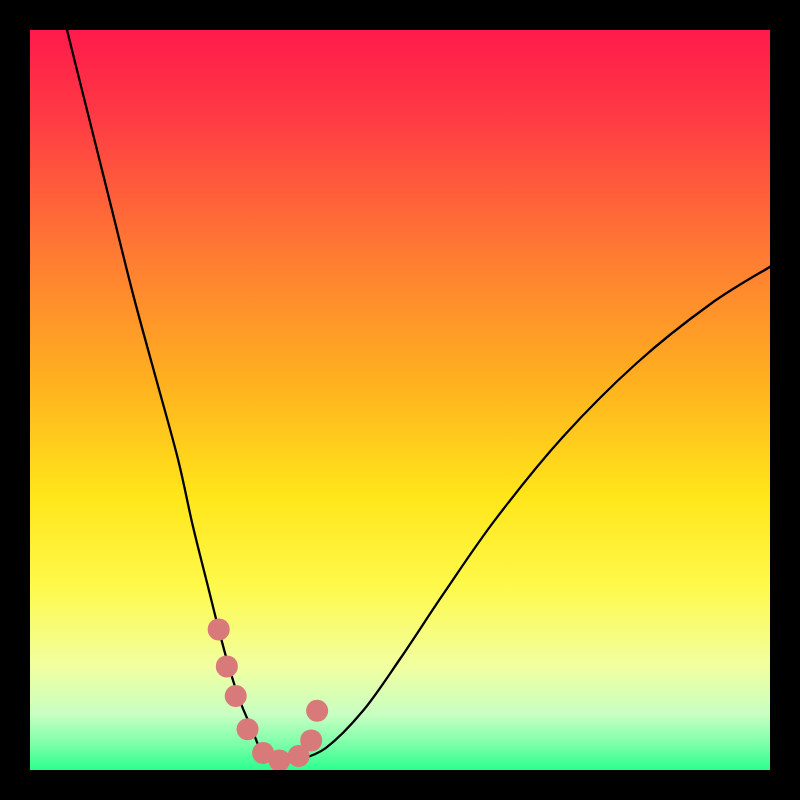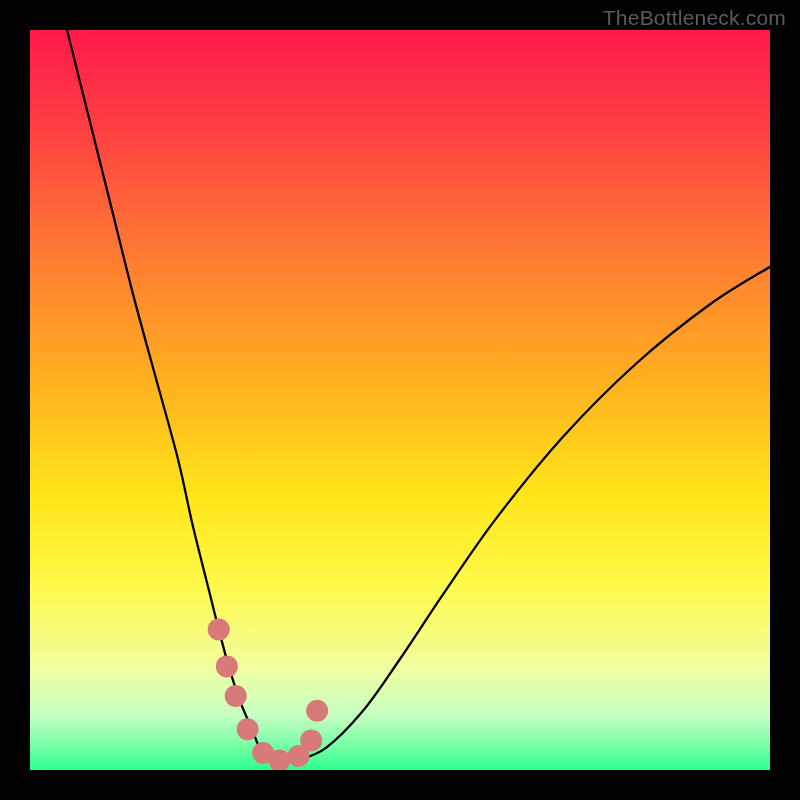--- a/index.html
+++ b/index.html
@@ -81,14 +81,13 @@
           <circle cx="205.72000000000003" cy="666" r="11" fill="#d97a7a"></circle>
           <circle cx="217.55999999999997" cy="699.3" r="11" fill="#d97a7a"></circle>
           <circle cx="233.1" cy="722.98" r="11" fill="#d97a7a"></circle>
           <circle cx="249.38000000000002" cy="730.38" r="11" fill="#d97a7a"></circle>
           <circle cx="268.62" cy="725.94" r="11" fill="#d97a7a"></circle>
           <circle cx="281.2" cy="710.4" r="11" fill="#d97a7a"></circle>
           <circle cx="287.11999999999995" cy="680.8" r="11" fill="#d97a7a"></circle>
         </g>
     </svg>
   </div>
-  <div class="watermark">TheBottleneck.com</div>
 </div>
 
 </body></html>

